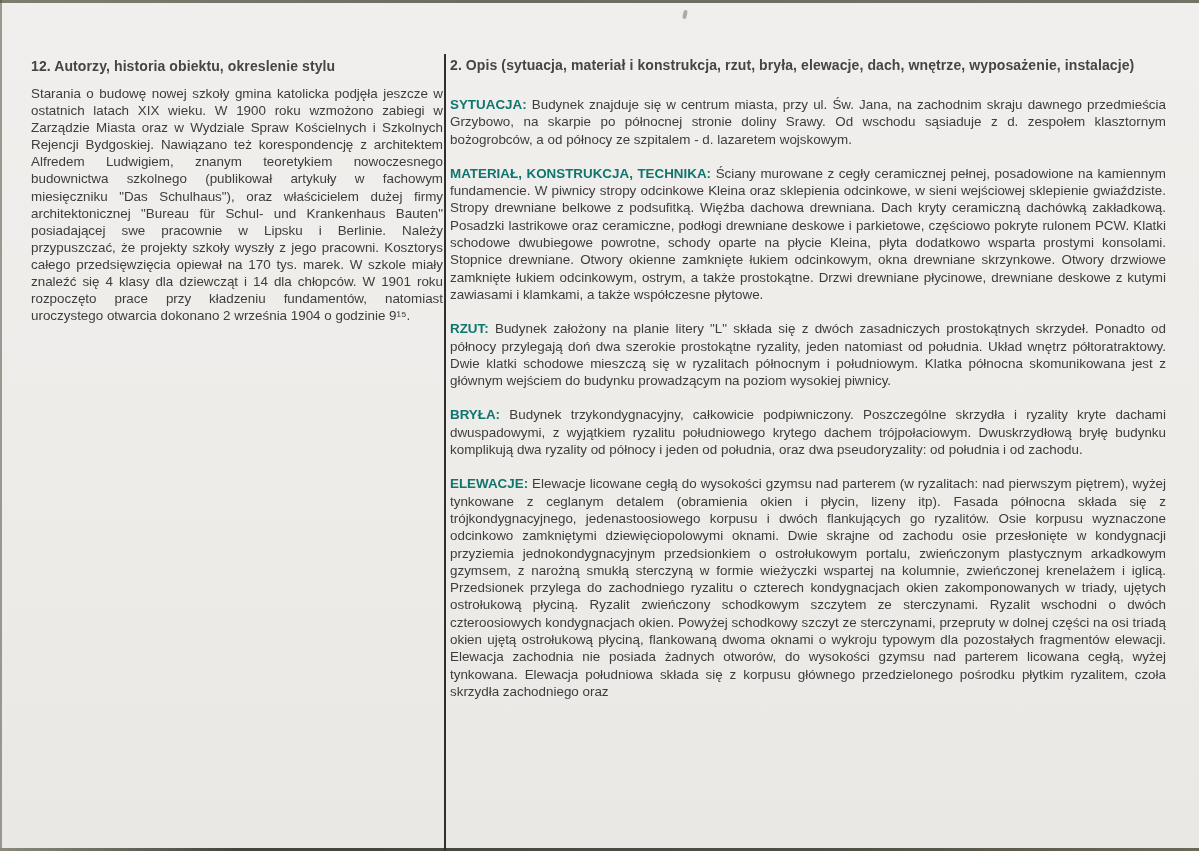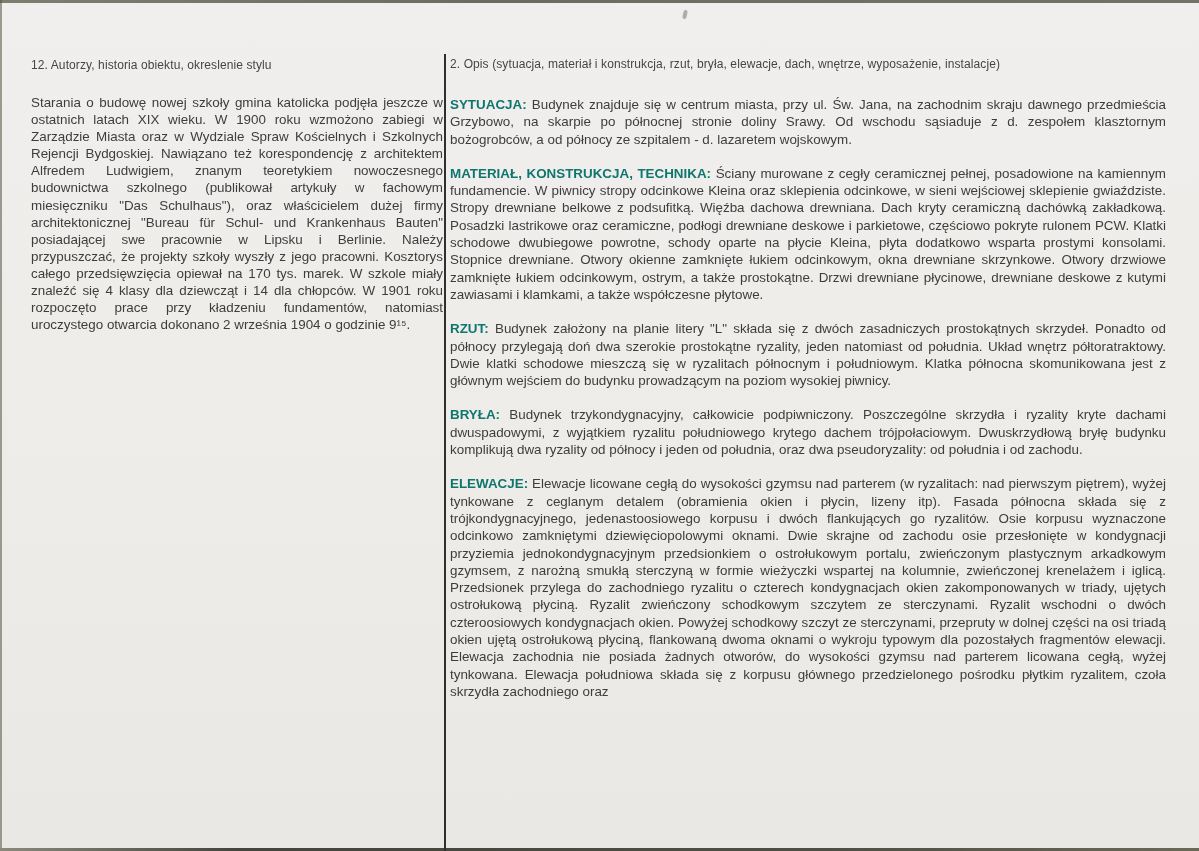--- a/index.html
+++ b/index.html
@@ -36,31 +36,32 @@
   }
   .divider {
     position: absolute;
     left: 444px;
     top: 54px;
     bottom: 0;
     width: 2px;
     background: #2f2f2f;
   }
   .field-header {
-    font-size: 12px;
+    font-size: 14px;
     letter-spacing: 0.1px;
     color: #454545;
     white-space: nowrap;
+    font-weight: bold;
   }
   .col-left-header  { position: absolute; left: 31px;  top: 58px; }
   .col-right-header { position: absolute; left: 450px; top: 57px; }
   .col-left-body {
     position: absolute;
     left: 31px;
-    top: 94px;
+    top: 85px;
     width: 412px;
     font-size: 13.4px;
     line-height: 17.1px;
     text-align: justify;
   }
   .col-right-body {
     position: absolute;
     left: 450px;
     top: 96px;
     width: 716px;

